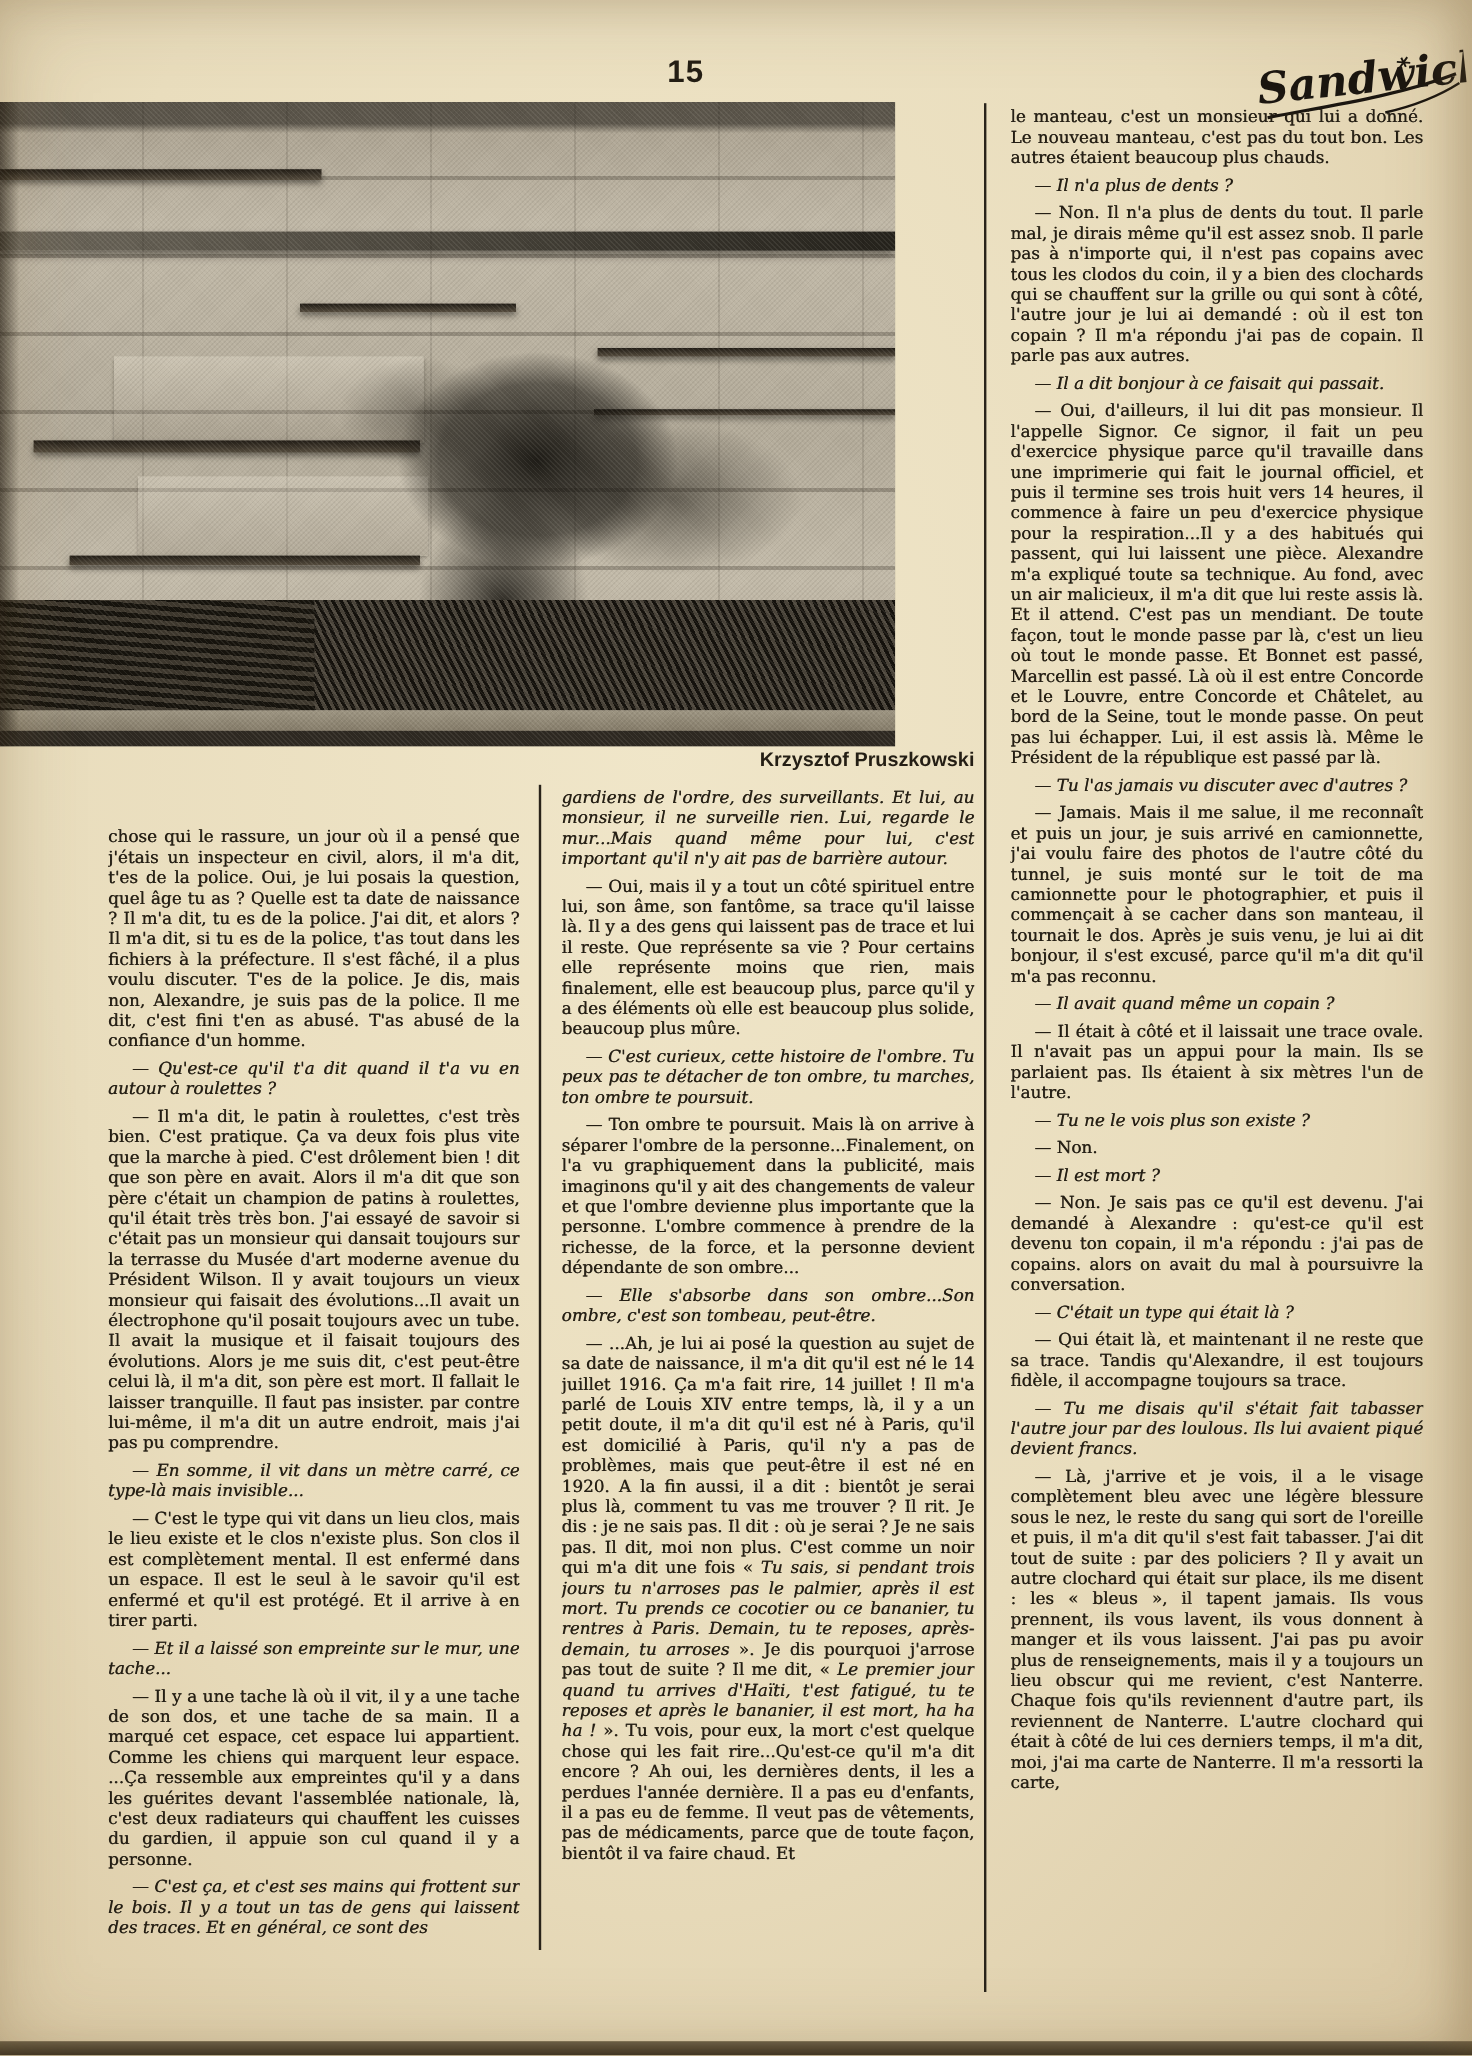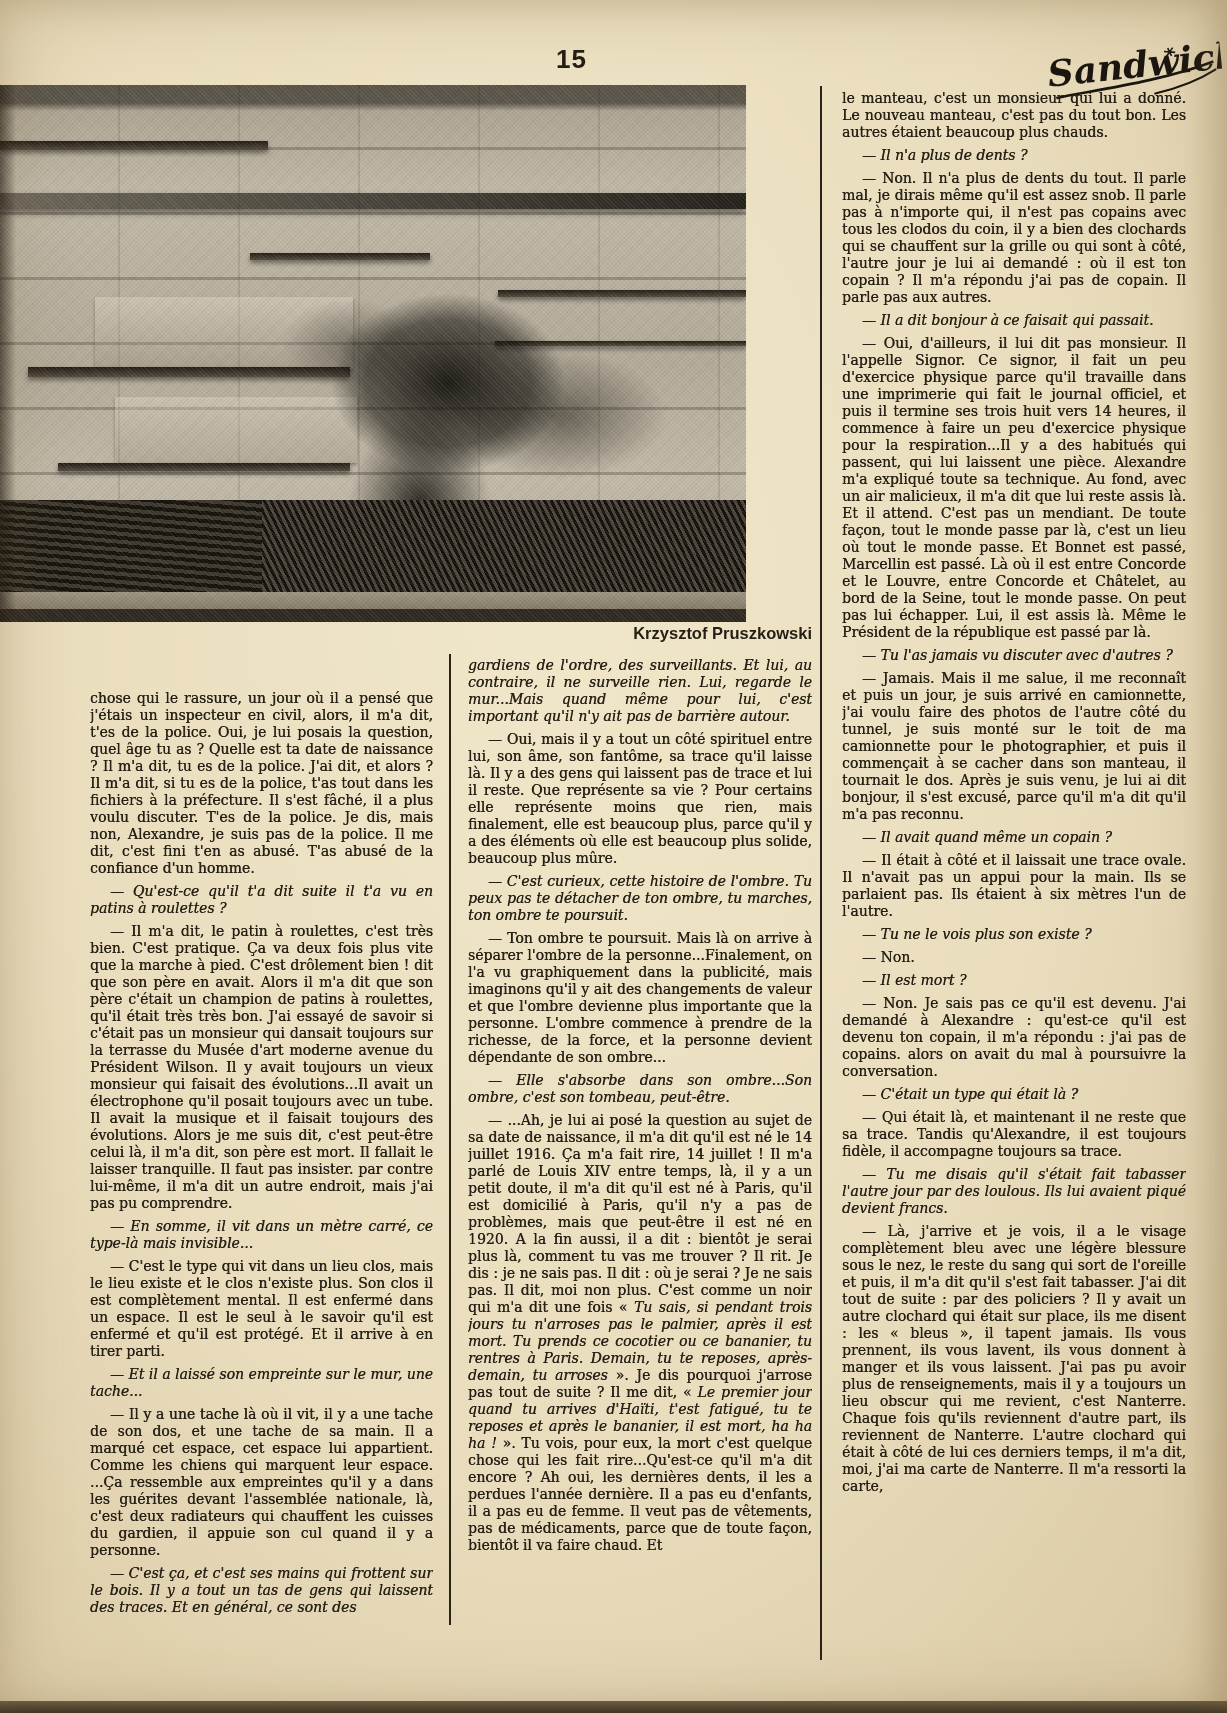--- a/index.html
+++ b/index.html
@@ -113,30 +113,30 @@
     <div class="halftone"></div>
   </div>
 
   <div class="credit">Krzysztof Pruszkowski</div>
 
   <div class="rule rule-1"></div>
   <div class="rule rule-2"></div>
 
   <div class="col col-1">
       <p class="a cont">chose qui le rassure, un jour où il a pensé que j'étais un inspecteur en civil, alors, il m'a dit, t'es de la police. Oui, je lui posais la question, quel âge tu as ? Quelle est ta date de naissance ? Il m'a dit, tu es de la police. J'ai dit, et alors ? Il m'a dit, si tu es de la police, t'as tout dans les fichiers à la préfecture. Il s'est fâché, il a plus voulu discuter. T'es de la police. Je dis, mais non, Alexandre, je suis pas de la police. Il me dit, c'est fini t'en as abusé. T'as abusé de la confiance d'un homme.</p>
-      <p class="q">— Qu'est-ce qu'il t'a dit suite il t'a vu en patins à roulettes ?</p>
+      <p class="q">— Qu'est-ce qu'il t'a dit quand il t'a vu en autour à roulettes ?</p>
       <p class="a">— Il m'a dit, le patin à roulettes, c'est très bien. C'est pratique. Ça va deux fois plus vite que la marche à pied. C'est drôlement bien ! dit que son père en avait. Alors il m'a dit que son père c'était un champion de patins à roulettes, qu'il était très très bon. J'ai essayé de savoir si c'était pas un monsieur qui dansait toujours sur la terrasse du Musée d'art moderne avenue du Président Wilson. Il y avait toujours un vieux monsieur qui faisait des évolutions...Il avait un électrophone qu'il posait toujours avec un tube. Il avait la musique et il faisait toujours des évolutions. Alors je me suis dit, c'est peut-être celui là, il m'a dit, son père est mort. Il fallait le laisser tranquille. Il faut pas insister. par contre lui-même, il m'a dit un autre endroit, mais j'ai pas pu comprendre.</p>
       <p class="q">— En somme, il vit dans un mètre carré, ce type-là mais invisible...</p>
       <p class="a">— C'est le type qui vit dans un lieu clos, mais le lieu existe et le clos n'existe plus. Son clos il est complètement mental. Il est enfermé dans un espace. Il est le seul à le savoir qu'il est enfermé et qu'il est protégé. Et il arrive à en tirer parti.</p>
       <p class="q">— Et il a laissé son empreinte sur le mur, une tache...</p>
       <p class="a">— Il y a une tache là où il vit, il y a une tache de son dos, et une tache de sa main. Il a marqué cet espace, cet espace lui appartient. Comme les chiens qui marquent leur espace. ...Ça ressemble aux empreintes qu'il y a dans les guérites devant l'assemblée nationale, là, c'est deux radiateurs qui chauffent les cuisses du gardien, il appuie son cul quand il y a personne.</p>
       <p class="q">— C'est ça, et c'est ses mains qui frottent sur le bois. Il y a tout un tas de gens qui laissent des traces. Et en général, ce sont des</p>
     </div>
   <div class="col col-2">
-      <p class="q cont">gardiens de l'ordre, des surveillants. Et lui, au contraire, il ne surveille rien. Lui, regarde le mur...Mais quand même pour lui, c'est important qu'il n'y ait pas de barrière autour.</p>
+      <p class="q cont">gardiens de l'ordre, des surveillants. Et lui, au monsieur, il ne surveille rien. Lui, regarde le mur...Mais quand même pour lui, c'est important qu'il n'y ait pas de barrière autour.</p>
       <p class="a">— Oui, mais il y a tout un côté spirituel entre lui, son âme, son fantôme, sa trace qu'il laisse là. Il y a des gens qui laissent pas de trace et lui il reste. Que représente sa vie ? Pour certains elle représente moins que rien, mais finalement, elle est beaucoup plus, parce qu'il y a des éléments où elle est beaucoup plus solide, beaucoup plus mûre.</p>
       <p class="q">— C'est curieux, cette histoire de l'ombre. Tu peux pas te détacher de ton ombre, tu marches, ton ombre te poursuit.</p>
       <p class="a">— Ton ombre te poursuit. Mais là on arrive à séparer l'ombre de la personne...Finalement, on l'a vu graphiquement dans la publicité, mais imaginons qu'il y ait des changements de valeur et que l'ombre devienne plus importante que la personne. L'ombre commence à prendre de la richesse, de la force, et la personne devient dépendante de son ombre...</p>
       <p class="q">— Elle s'absorbe dans son ombre...Son ombre, c'est son tombeau, peut-être.</p>
       <p class="a"><span>— ...Ah, je lui ai posé la question au sujet de sa date de naissance, il m'a dit qu'il est né le 14 juillet 1916. Ça m'a fait rire, 14 juillet ! Il m'a parlé de Louis XIV entre temps, là, il y a un petit doute, il m'a dit qu'il est né à Paris, qu'il est domicilié à Paris, qu'il n'y a pas de problèmes, mais que peut-être il est né en 1920. A la fin aussi, il a dit : bientôt je serai plus là, comment tu vas me trouver ? Il rit. Je dis : je ne sais pas. Il dit : où je serai ? Je ne sais pas. Il dit, moi non plus. C'est comme un noir qui m'a dit une fois « </span><i>Tu sais, si pendant trois jours tu n'arroses pas le palmier, après il est mort. Tu prends ce cocotier ou ce bananier, tu rentres à Paris. Demain, tu te reposes, après-demain, tu arroses</i><span> ». Je dis pourquoi j'arrose pas tout de suite ? Il me dit, « </span><i>Le premier jour quand tu arrives d'Haïti, t'est fatigué, tu te reposes et après le bananier, il est mort, ha ha ha !</i><span> ». Tu vois, pour eux, la mort c'est quelque chose qui les fait rire...Qu'est-ce qu'il m'a dit encore ? Ah oui, les dernières dents, il les a perdues l'année dernière. Il a pas eu d'enfants, il a pas eu de femme. Il veut pas de vêtements, pas de médicaments, parce que de toute façon, bientôt il va faire chaud. Et</span></p>
     </div>
   <div class="col col-3">
       <p class="a cont">le manteau, c'est un monsieur qui lui a donné. Le nouveau manteau, c'est pas du tout bon. Les autres étaient beaucoup plus chauds.</p>
       <p class="q">— Il n'a plus de dents ?</p>
       <p class="a">— Non. Il n'a plus de dents du tout. Il parle mal, je dirais même qu'il est assez snob. Il parle pas à n'importe qui, il n'est pas copains avec tous les clodos du coin, il y a bien des clochards qui se chauffent sur la grille ou qui sont à côté, l'autre jour je lui ai demandé : où il est ton copain ? Il m'a répondu j'ai pas de copain. Il parle pas aux autres.</p>

